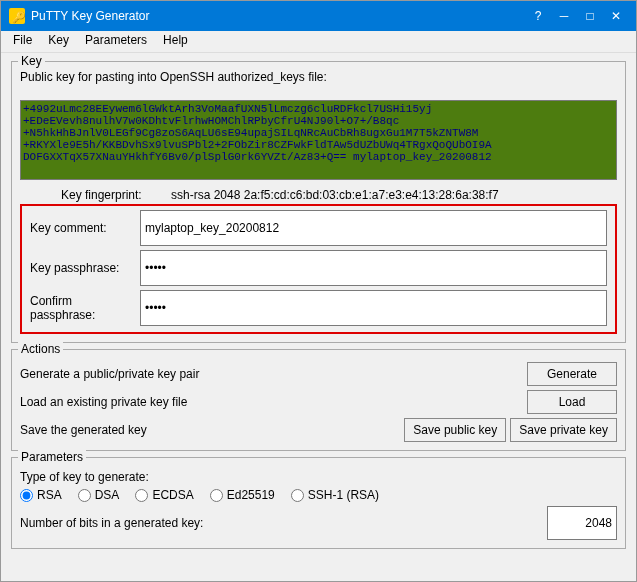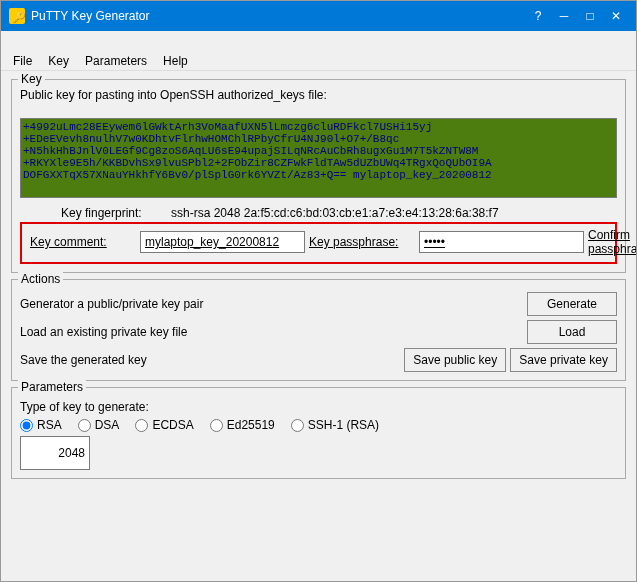--- a/index.html
+++ b/index.html
@@ -55,23 +55,23 @@
       color: white;
       font-size: 12px;
       cursor: pointer;
       display: flex;
       align-items: center;
       justify-content: center;
     }
 
     .menu-bar {
       background: #f0f0f0;
-      height: 40px;
-      display: flex;
-      align-items: flex-end;
+      height: 22px;
+      display: flex;
+      align-items: flex-start;
       padding: 0 4px;
       border-bottom: 1px solid #ddd;
       flex-shrink: 0;
     }
     .menu-item {
       padding: 2px 8px;
       cursor: pointer;
       font-size: 12px;
     }
 
@@ -130,37 +130,36 @@
       margin-left: 41px;
     }
     .fingerprint-value {
       font-size: 12px;
     }
 
     .key-fields-box {
       border: 2px solid #d00;
       padding: 4px 8px 6px 8px;
       display: flex;
-      flex-direction: row;
+      flex-direction: column;
       gap: 4px;
       margin-top: 2px;
-      text-decoration: underline;
     }
     .field-row {
       display: flex;
       align-items: center;
     }
     .field-label {
       width: 110px;
       flex-shrink: 0;
       font-size: 12px;
     }
     .field-input {
       flex: 1;
-      height: 22px;
+      height: 36px;
       border: 1px solid #7a7a7a;
       padding: 0 4px;
       font-size: 12px;
       background: white;
     }
     .action-row {
       display: flex;
       align-items: center;
       margin-top: 4px;
     }
@@ -281,21 +280,21 @@
           <span class="field-label">Confirm passphrase:</span>
           <input class="field-input" type="password" value="12345" style="">
         </div>
       </div>
     </div>
 
     <div class="group-box">
       <span class="group-label">Actions</span>
 
       <div class="action-row" style="margin-top:8px;">
-        <span class="action-label">Generator a public/private key pair</span>
+        <span class="action-label">Generate a public/private key pair</span>
         <button class="action-btn">Generate</button>
       </div>
       <div class="action-row">
         <span class="action-label">Load an existing private key file</span>
         <button class="action-btn">Load</button>
       </div>
       <div class="action-row save-row">
         <span class="action-label">Save the generated key</span>
         <div class="btn-group">
           <button class="action-btn">Save public key</button>
@@ -324,18 +323,19 @@
         <label class="radio-item">
           <input type="radio" name="keytype" style="">
           <span>Ed25519</span>
         </label>
         <label class="radio-item">
           <input type="radio" name="keytype" style="">
           <span>SSH-1 (RSA)</span>
         </label>
       </div>
       <div class="bits-row">
+        <span class="bits-label">Number of bits in a generated key:</span>
         <input class="bits-input" type="text" value="2048" style="">
       </div>
     </div>
 
   </div>
 </div>
 
 </body></html>

